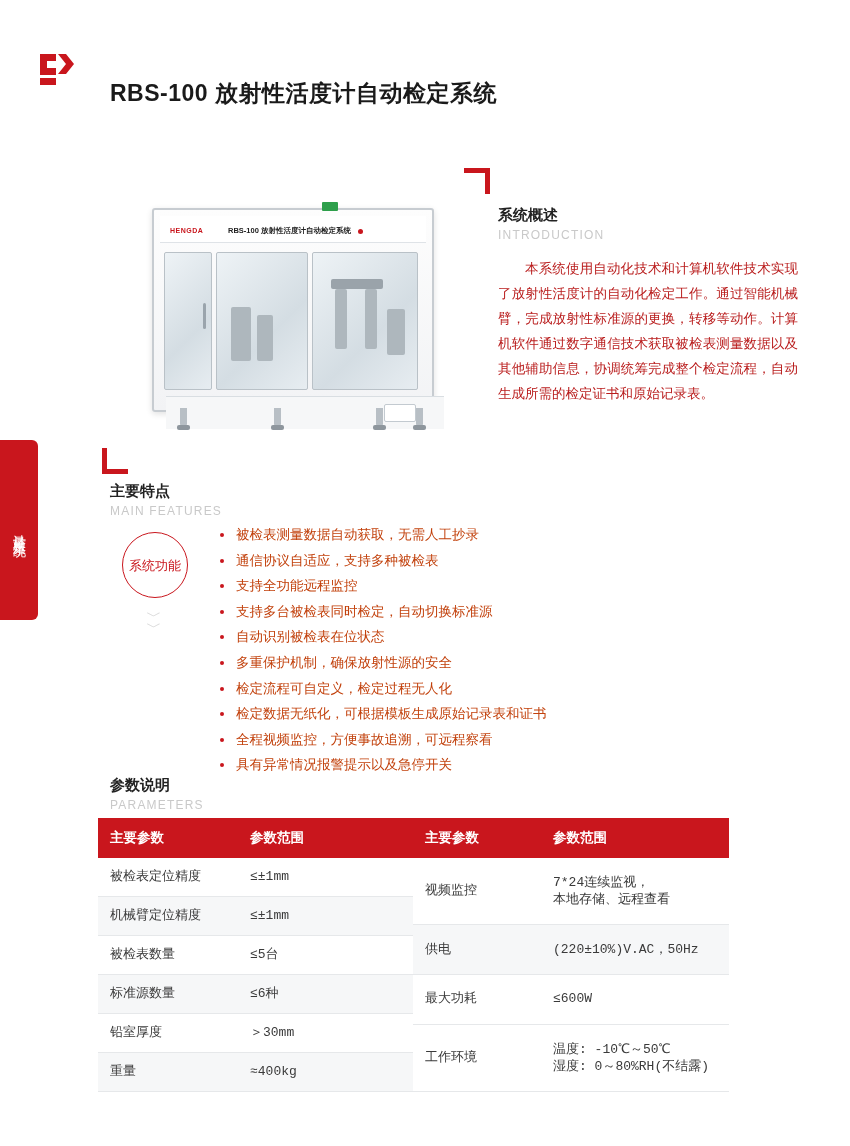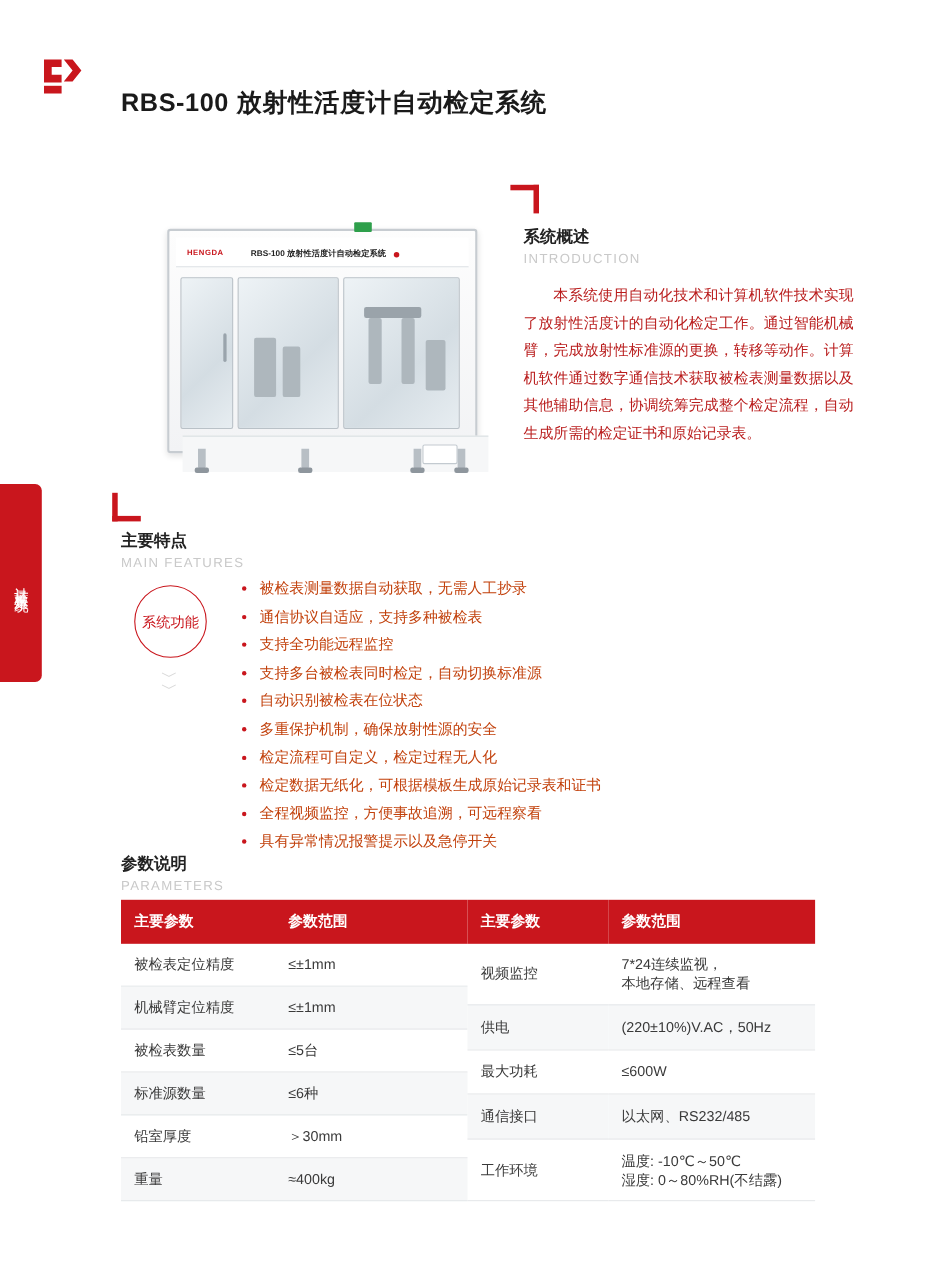--- a/index.html
+++ b/index.html
@@ -75,21 +75,21 @@
   .m-base{
     position:absolute;left:12px;top:186px;width:278px;height:32px;
     background:#f6f7f8;border-top:1px solid #d9dee2;
   }
   .leg{position:absolute;width:7px;height:18px;background:#b8bfc5;border-radius:0 0 2px 2px;}
   .leg b{position:absolute;left:-3px;bottom:-4px;width:13px;height:5px;background:#8e969d;border-radius:2px;display:block;}
   .panel-sm{position:absolute;right:16px;top:194px;width:30px;height:16px;background:#fff;border:1px solid #c3cad0;border-radius:2px;}
 
   
   .intro{
-    position:absolute;left:476px;top:206px;width:300px;
+    position:absolute;left:498px;top:206px;width:300px;
   }
   .sec-title{font-size:15px;font-weight:bold;color:#222;}
   .sec-sub{font-size:12px;color:#c9c9c9;letter-spacing:1.2px;margin-top:3px;}
   .intro-body{
     margin-top:14px;font-size:13.5px;line-height:25px;color:#b91c1c;text-indent:2em;
     text-align:justify;
   }
   
   .features{position:absolute;left:110px;top:482px;width:700px;}
   .feat-badge{
@@ -101,21 +101,21 @@
   .feat-list{position:absolute;left:108px;top:40px;width:580px;margin:0;padding:0;list-style:none;}
   .feat-list li{
     font-size:13.5px;color:#c2410c;line-height:25.6px;padding-left:18px;position:relative;
   }
   .feat-list li:before{
     content:"";position:absolute;left:2px;top:11px;width:4px;height:4px;border-radius:50%;
     background:#c9161d;
   }
   
   .params{position:absolute;left:110px;top:776px;width:630px;}
-  .tbl-wrap{position:absolute;left:110px;top:818px;width:631px;display:flex;gap:0;}
+  .tbl-wrap{position:absolute;left:98px;top:818px;width:631px;display:flex;gap:0;font-family:Liberation Mono, monospace;}
   table{border-collapse:collapse;width:315px;table-layout:fixed;}
   table.right{width:316px;}
   th{
     background:#c9161d;color:#fff;font-size:13.5px;font-weight:bold;text-align:left;
     padding:9px 12px;height:22px;
   }
   td{
     font-size:13px;color:#3a3a3a;padding:9px 12px;border-bottom:1px solid #e6e8ea;
     height:20px;vertical-align:middle;line-height:18px;
   }
@@ -267,23 +267,19 @@
         <td class="c2 two-line">7*24连续监视，<br>本地存储、远程查看</td>
       </tr>
       <tr class="alt">
         <td class="c1">供电</td>
         <td class="c2">(220±10%)V.AC，50Hz</td>
       </tr>
       <tr>
         <td class="c1">最大功耗</td>
         <td class="c2">≤600W</td>
       </tr>
-      <tr class="alt">
-        <td class="c1">通信接口</td>
-        <td class="c2">以太网、RS232/485</td>
-      </tr>
       <tr>
         <td class="c1">工作环境</td>
         <td class="c2 two-line">温度: -10℃～50℃<br>湿度: 0～80%RH(不结露)</td>
       </tr>
     </tbody>
   </table>
 </div>
 
 </body></html>

